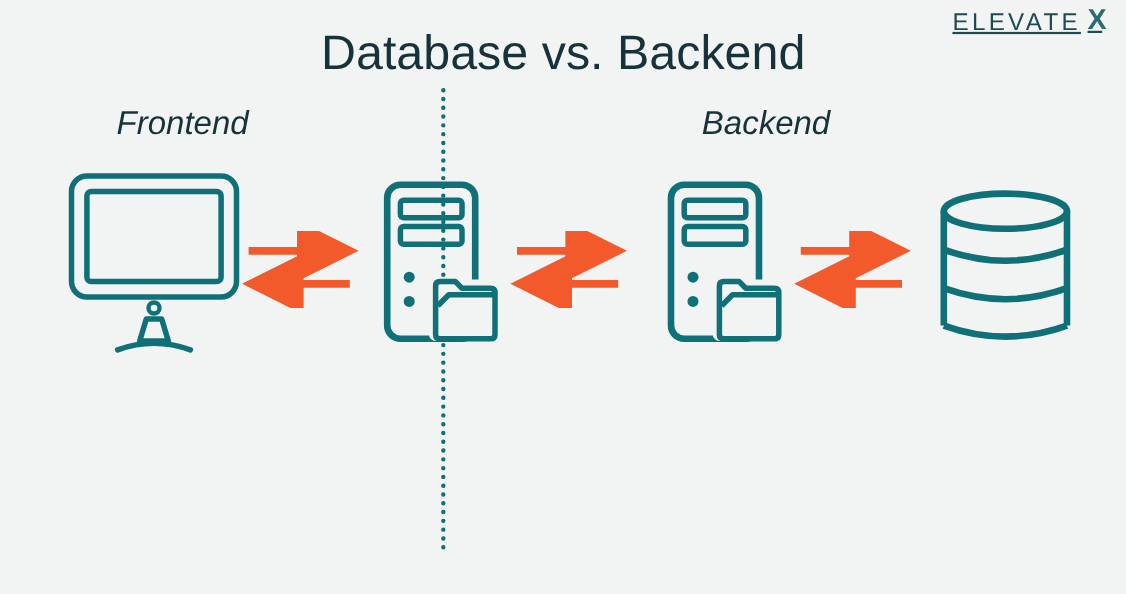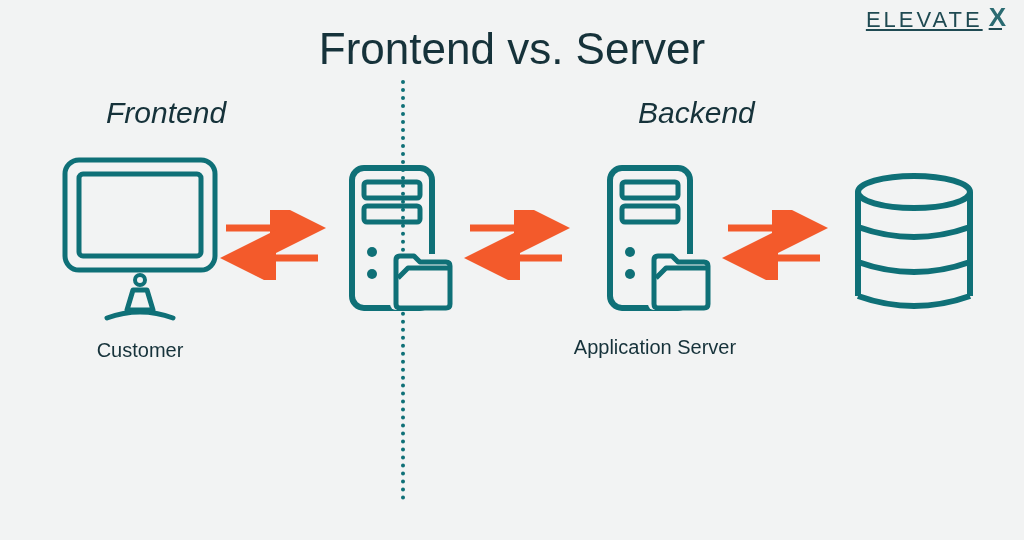--- a/index.html
+++ b/index.html
@@ -72,36 +72,35 @@
   .arrows svg { display: block; }
 </style>
 </head>
 <body>
 
 <div class="logo">
   <span>ELEVATE</span>
   <span class="x-mark">X</span>
 </div>
 
-<h1 class="title">Frontend vs. Server</h1>
+<h1 class="title">Database vs. Backend</h1>
 
 <div class="section-label frontend-label">Frontend</div>
 <div class="section-label backend-label">Backend</div>
 
 <div class="divider"></div>
 
 <div class="node" style="left:45px; top:150px; width:190px;">
   <svg width="170" height="175" viewBox="0 0 170 175">
     <rect x="10" y="10" width="150" height="110" rx="14" ry="14" fill="none" stroke="#0f7077" stroke-width="5"></rect>
     <rect x="24" y="24" width="122" height="82" rx="4" ry="4" fill="none" stroke="#0f7077" stroke-width="5"></rect>
     <circle cx="85" cy="130" r="5" fill="none" stroke="#0f7077" stroke-width="4"></circle>
     <path d="M78 140 L92 140 L98 160 L72 160 Z" fill="none" stroke="#0f7077" stroke-width="5" stroke-linejoin="round"></path>
     <path d="M52 168 Q85 156 118 168" fill="none" stroke="#0f7077" stroke-width="5" stroke-linecap="round"></path>
   </svg>
-  <div class="caption">Customer</div>
 </div>
 
 <div class="node" style="left:322px; top:162px; width:150px;">
   <svg width="130" height="160" viewBox="0 0 130 160">
     <rect x="20" y="6" width="80" height="140" rx="12" ry="12" fill="none" stroke="#0f7077" stroke-width="6"></rect>
     <rect x="32" y="20" width="56" height="16" rx="3" fill="none" stroke="#0f7077" stroke-width="5"></rect>
     <rect x="32" y="44" width="56" height="16" rx="3" fill="none" stroke="#0f7077" stroke-width="5"></rect>
     <circle cx="40" cy="90" r="5" fill="#0f7077"></circle>
     <circle cx="40" cy="112" r="5" fill="#0f7077"></circle>
 
@@ -119,21 +118,20 @@
     <rect x="32" y="20" width="56" height="16" rx="3" fill="none" stroke="#0f7077" stroke-width="5"></rect>
     <rect x="32" y="44" width="56" height="16" rx="3" fill="none" stroke="#0f7077" stroke-width="5"></rect>
     <circle cx="40" cy="90" r="5" fill="#0f7077"></circle>
     <circle cx="40" cy="112" r="5" fill="#0f7077"></circle>
     <g transform="translate(58,92)">
       <rect x="0" y="0" width="66" height="56" rx="6" fill="#f2f3f3"></rect>
       <path d="M6 16 L6 50 Q6 54 10 54 L56 54 Q60 54 60 50 L60 12 Q60 8 56 8 L30 8 L24 2 L10 2 Q6 2 6 6 Z" fill="none" stroke="#0f7077" stroke-width="5" stroke-linejoin="round"></path>
       <path d="M8 24 L18 14 L60 14" fill="none" stroke="#0f7077" stroke-width="5" stroke-linejoin="round"></path>
     </g>
   </svg>
-  <div class="caption">Application Server</div>
 </div>
 
 <div class="node" style="left:834px; top:172px; width:160px;">
   <svg width="140" height="150" viewBox="0 0 140 150">
     <ellipse cx="70" cy="20" rx="56" ry="16" fill="none" stroke="#0f7077" stroke-width="6"></ellipse>
     <path d="M14 20 L14 124" fill="none" stroke="#0f7077" stroke-width="6"></path>
     <path d="M126 20 L126 124" fill="none" stroke="#0f7077" stroke-width="6"></path>
     <path d="M14 55 Q70 75 126 55" fill="none" stroke="#0f7077" stroke-width="6"></path>
     <path d="M14 90 Q70 110 126 90" fill="none" stroke="#0f7077" stroke-width="6"></path>
     <path d="M14 124 Q70 144 126 124" fill="none" stroke="#0f7077" stroke-width="6"></path>

